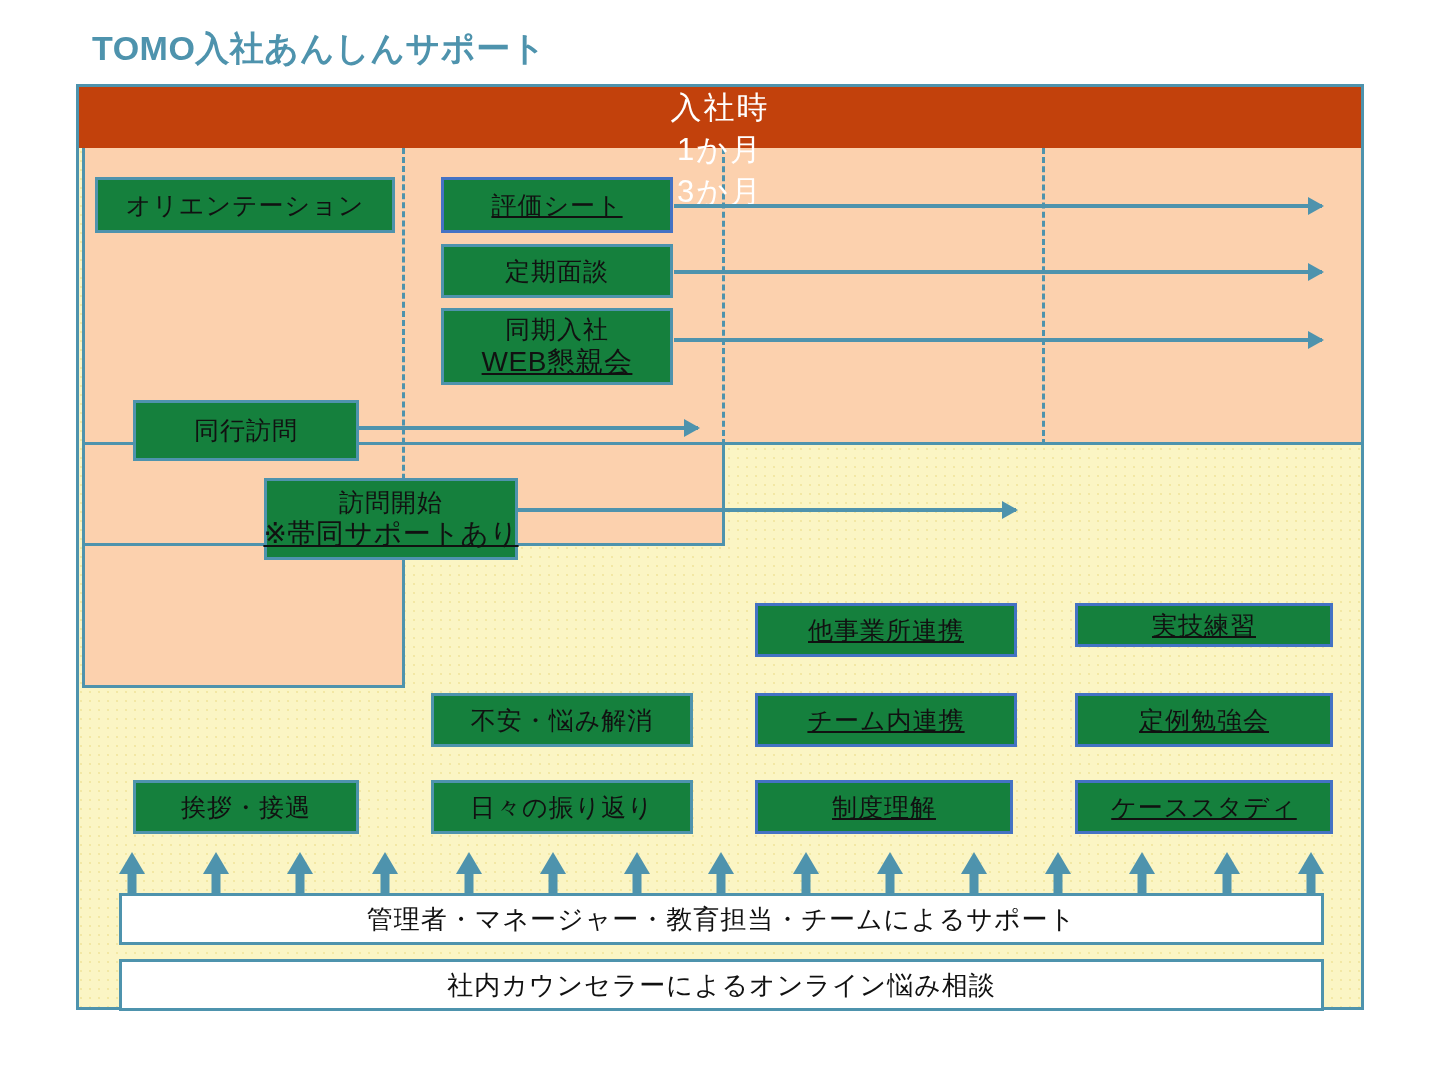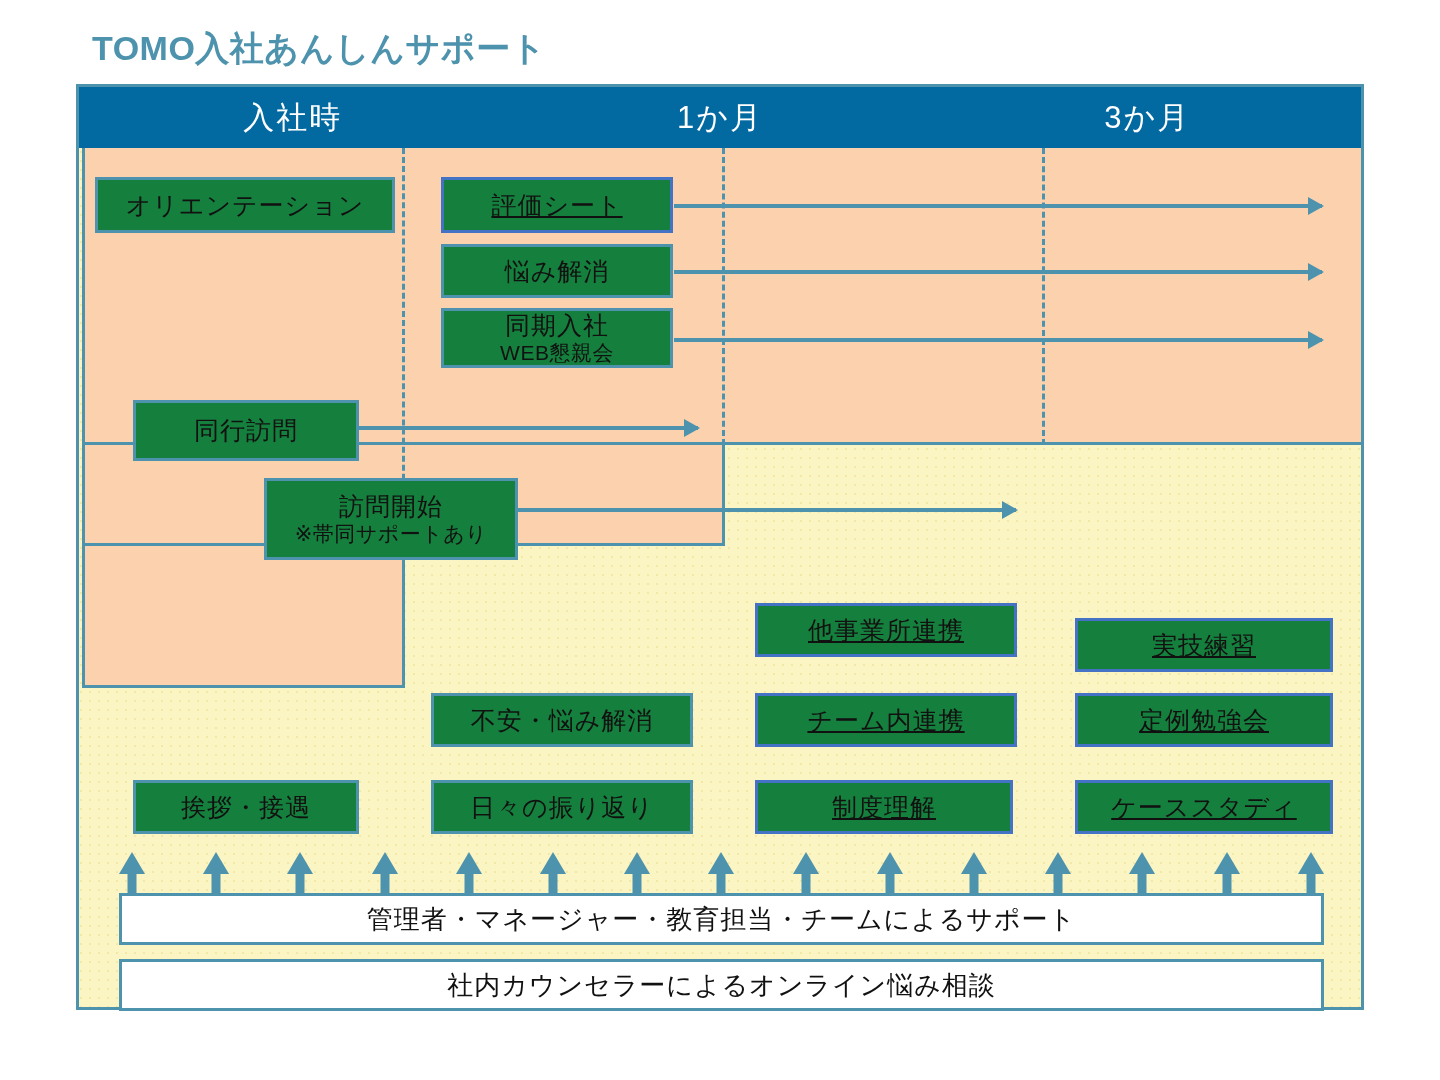--- a/index.html
+++ b/index.html
@@ -54,23 +54,24 @@
       radial-gradient(circle at 2px 2px, rgba(224,200,90,0.30) 0.9px, transparent 1.1px);
     background-size: 9px 9px;
   }
 
   
   #header-band {
     position: absolute;
     left: 0; top: 0;
     width: 100%;
     height: 61px;
-    background: #0369a1;
+    background: #c2410c;
     display: flex;
     z-index: 6;
+    flex-direction: column;
   }
   .header-cell {
     flex: 1 1 0;
     display: flex;
     align-items: center;
     justify-content: center;
     color: #ffffff;
     font-size: 31px;
     font-weight: normal;
     letter-spacing: 2px;
@@ -115,22 +116,23 @@
     color: #111111;
     line-height: 1.22;
     letter-spacing: 1px;
     z-index: 8;
     white-space: nowrap;
   }
   .bd-teal { border: 3px solid #4e93ad; }
   .bd-blue { border: 3px solid #4472c4; text-decoration: underline; }
 
   .task-box .sub {
-    font-size: 21px;
+    font-size: 28px;
     letter-spacing: 0.5px;
+    text-decoration: underline;
   }
 
   
   .h-arrow {
     position: absolute;
     height: 4px;
     background: #4e93ad;
     z-index: 7;
   }
   .h-arrow::after {
@@ -234,42 +236,42 @@
 
     <div class="task-box bd-teal" style="left:16px; top:90px; width:300px; height:56px;">
       <span>オリエンテーション</span>
     </div>
 
     <div class="task-box bd-blue" style="left:362px; top:90px; width:232px; height:56px;">
       <span>評価シート</span>
     </div>
 
     <div class="task-box bd-teal" style="left:362px; top:157px; width:232px; height:54px;">
-      <span>悩み解消</span>
-    </div>
-
-    <div class="task-box bd-teal" style="left:362px; top:221px; width:232px; height:60px;">
+      <span>定期面談</span>
+    </div>
+
+    <div class="task-box bd-teal" style="left:362px; top:221px; width:232px; height:77px;">
       <span>同期入社</span>
       <span class="sub">WEB懇親会</span>
     </div>
 
     <div class="task-box bd-teal" style="left:54px; top:313px; width:226px; height:61px;">
       <span>同行訪問</span>
     </div>
 
     <div class="task-box bd-teal" style="left:185px; top:391px; width:254px; height:82px;">
       <span>訪問開始</span>
       <span class="sub">※帯同サポートあり</span>
     </div>
 
     <div class="task-box bd-blue" style="left:676px; top:516px; width:262px; height:54px;">
       <span>他事業所連携</span>
     </div>
 
-    <div class="task-box bd-blue" style="left:996px; top:531px; width:258px; height:54px;">
+    <div class="task-box bd-blue" style="left:996px; top:516px; width:258px; height:44px;">
       <span>実技練習</span>
     </div>
 
     <div class="task-box bd-teal" style="left:352px; top:606px; width:262px; height:54px;">
       <span>不安・悩み解消</span>
     </div>
 
     <div class="task-box bd-blue" style="left:676px; top:606px; width:262px; height:54px;">
       <span>チーム内連携</span>
     </div>

